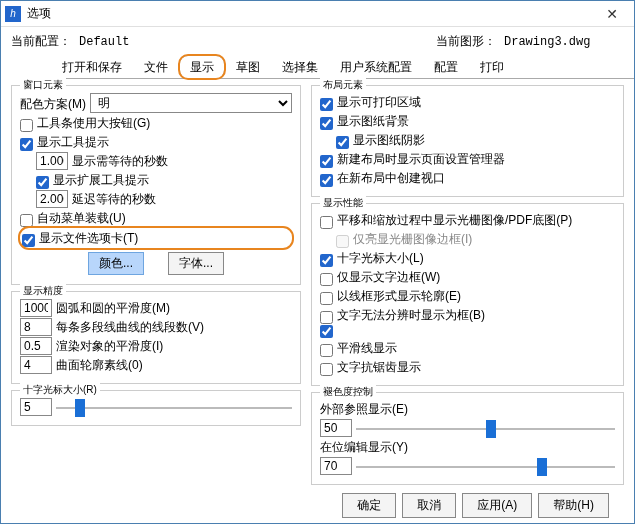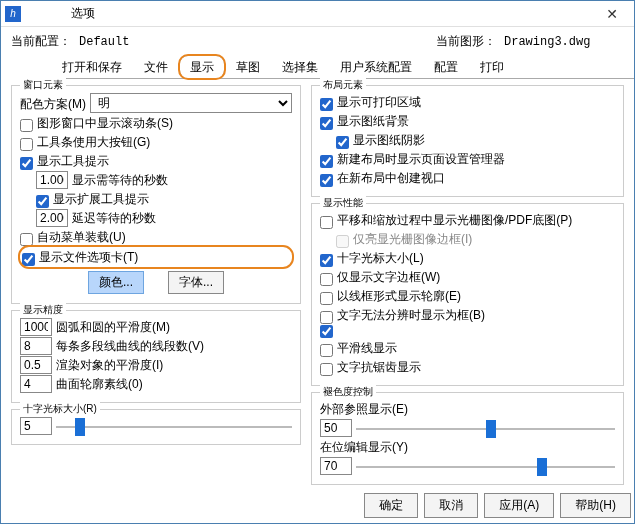--- a/index.html
+++ b/index.html
@@ -24,21 +24,21 @@
   }
   .titlebar .app-icon {
     width: 16px; height: 16px;
     background: #2266cc;
     color: #fff;
     font-size: 10px;
     font-style: italic;
     display: flex; align-items: center; justify-content: center;
     margin-right: 6px;
   }
-  .titlebar .title { flex: 0 0 auto; margin-left: 44px; }
+  .titlebar .title { flex: 0 0 auto; }
   .titlebar .spacer { flex: 1; }
   .titlebar .close {
     width: 36px; height: 24px;
     display: flex; align-items: center; justify-content: center;
     color: #333;
     font-size: 14px;
   }
   .toprow {
     display: flex;
     padding: 6px 10px 2px 10px;
@@ -146,21 +146,21 @@
   .slider .thumb {
     position: absolute;
     width: 10px;
     height: 18px;
     background: #1a6fd6;
     top: -8px;
   }
   .bottom-buttons {
     position: absolute;
     bottom: 6px;
-    right: 4px;
+    right: 26px;
     display: flex;
     gap: 6px;
   }
   .bottom-buttons .btn { padding: 3px 14px; }
 </style>
 </head>
 <body>
 
 <div class="titlebar">
   <div class="app-icon">h</div>
@@ -195,24 +195,20 @@
     <div class="group">
       <div class="gtitle">窗口元素</div>
       <div class="row">
         <span>配色方案(M)</span>
         <select style="flex:1">
           <option>明</option>
         </select>
       </div>
       <div class="row">
         <input type="checkbox" style="">
-        <span>图形窗口中显示滚动条(S)</span>
-      </div>
-      <div class="row">
-        <input type="checkbox" style="">
         <span>工具条使用大按钮(G)</span>
       </div>
       <div class="row">
         <input type="checkbox" checked="" style="">
         <span>显示工具提示</span>
       </div>
       <div class="row indent1">
         <input type="text" class="num" value="1.000" style="">
         <span>显示需等待的秒数</span>
       </div>

